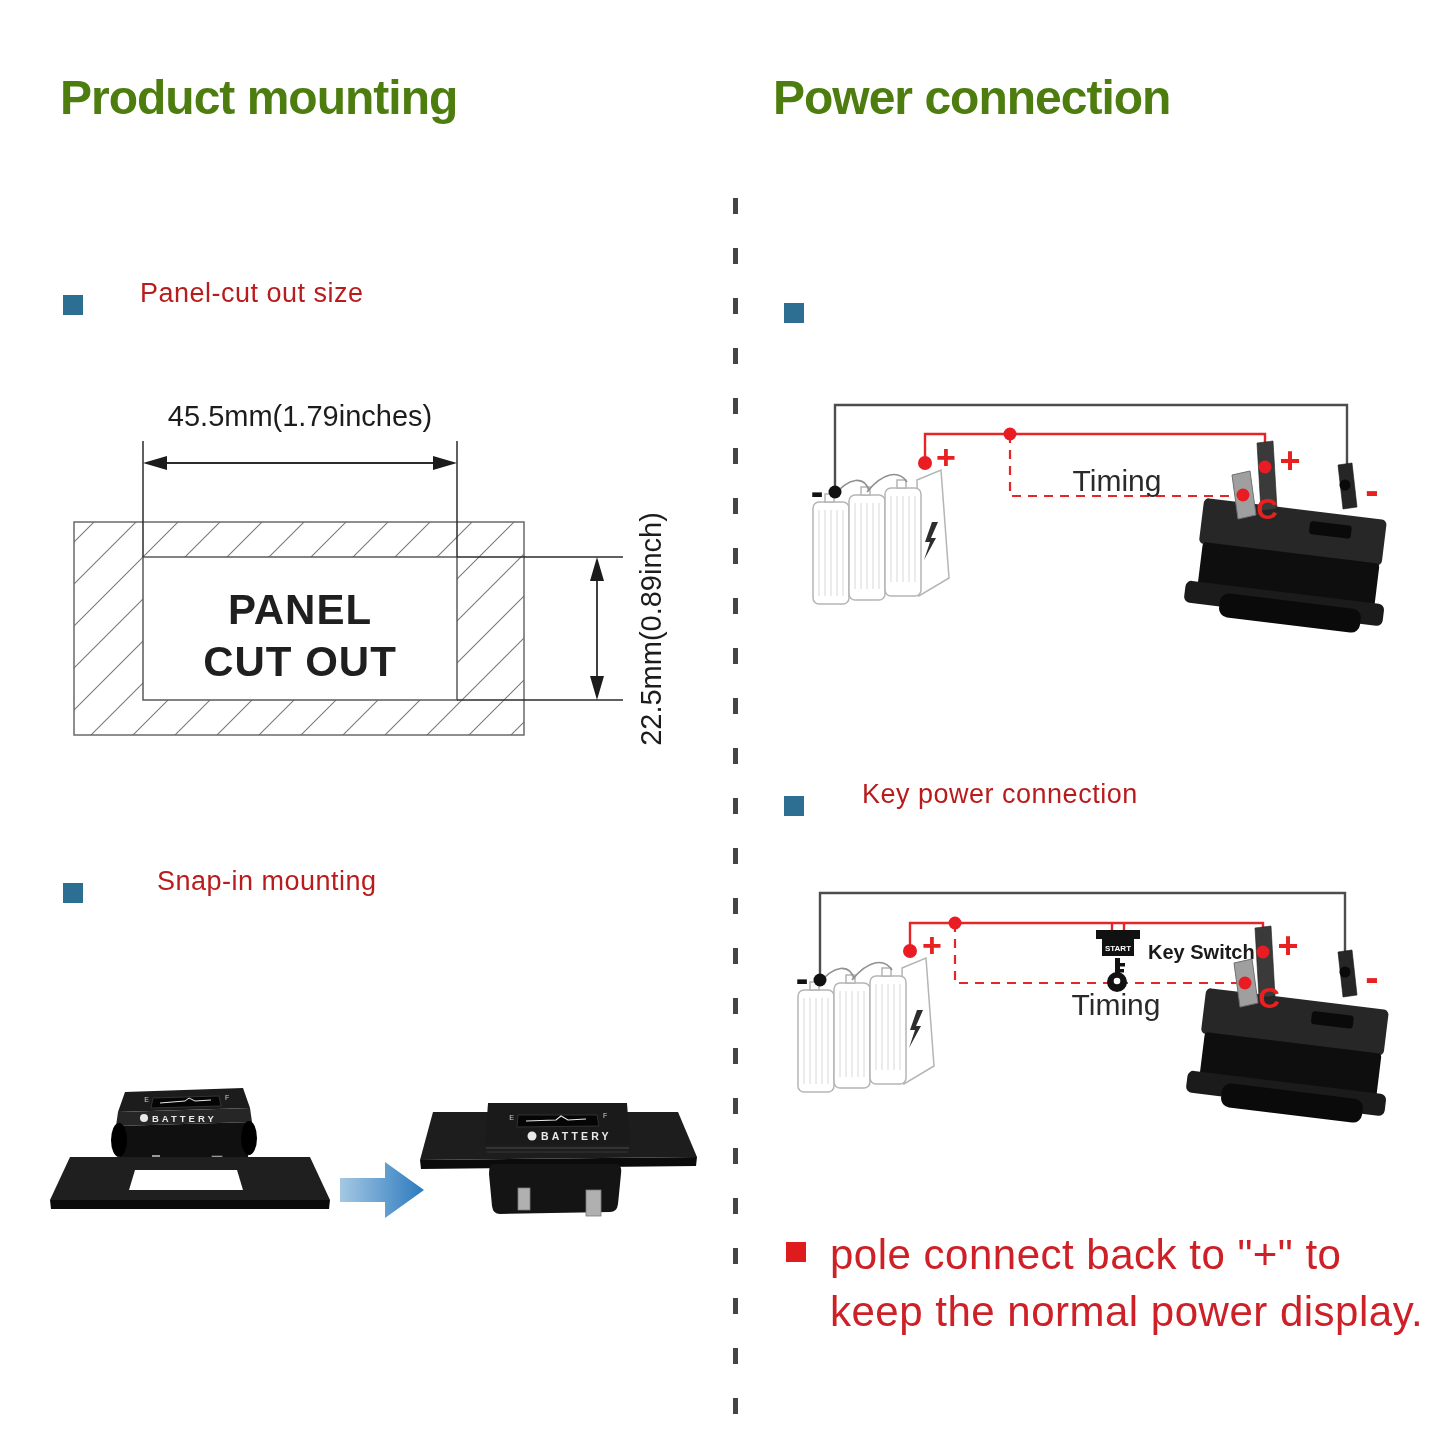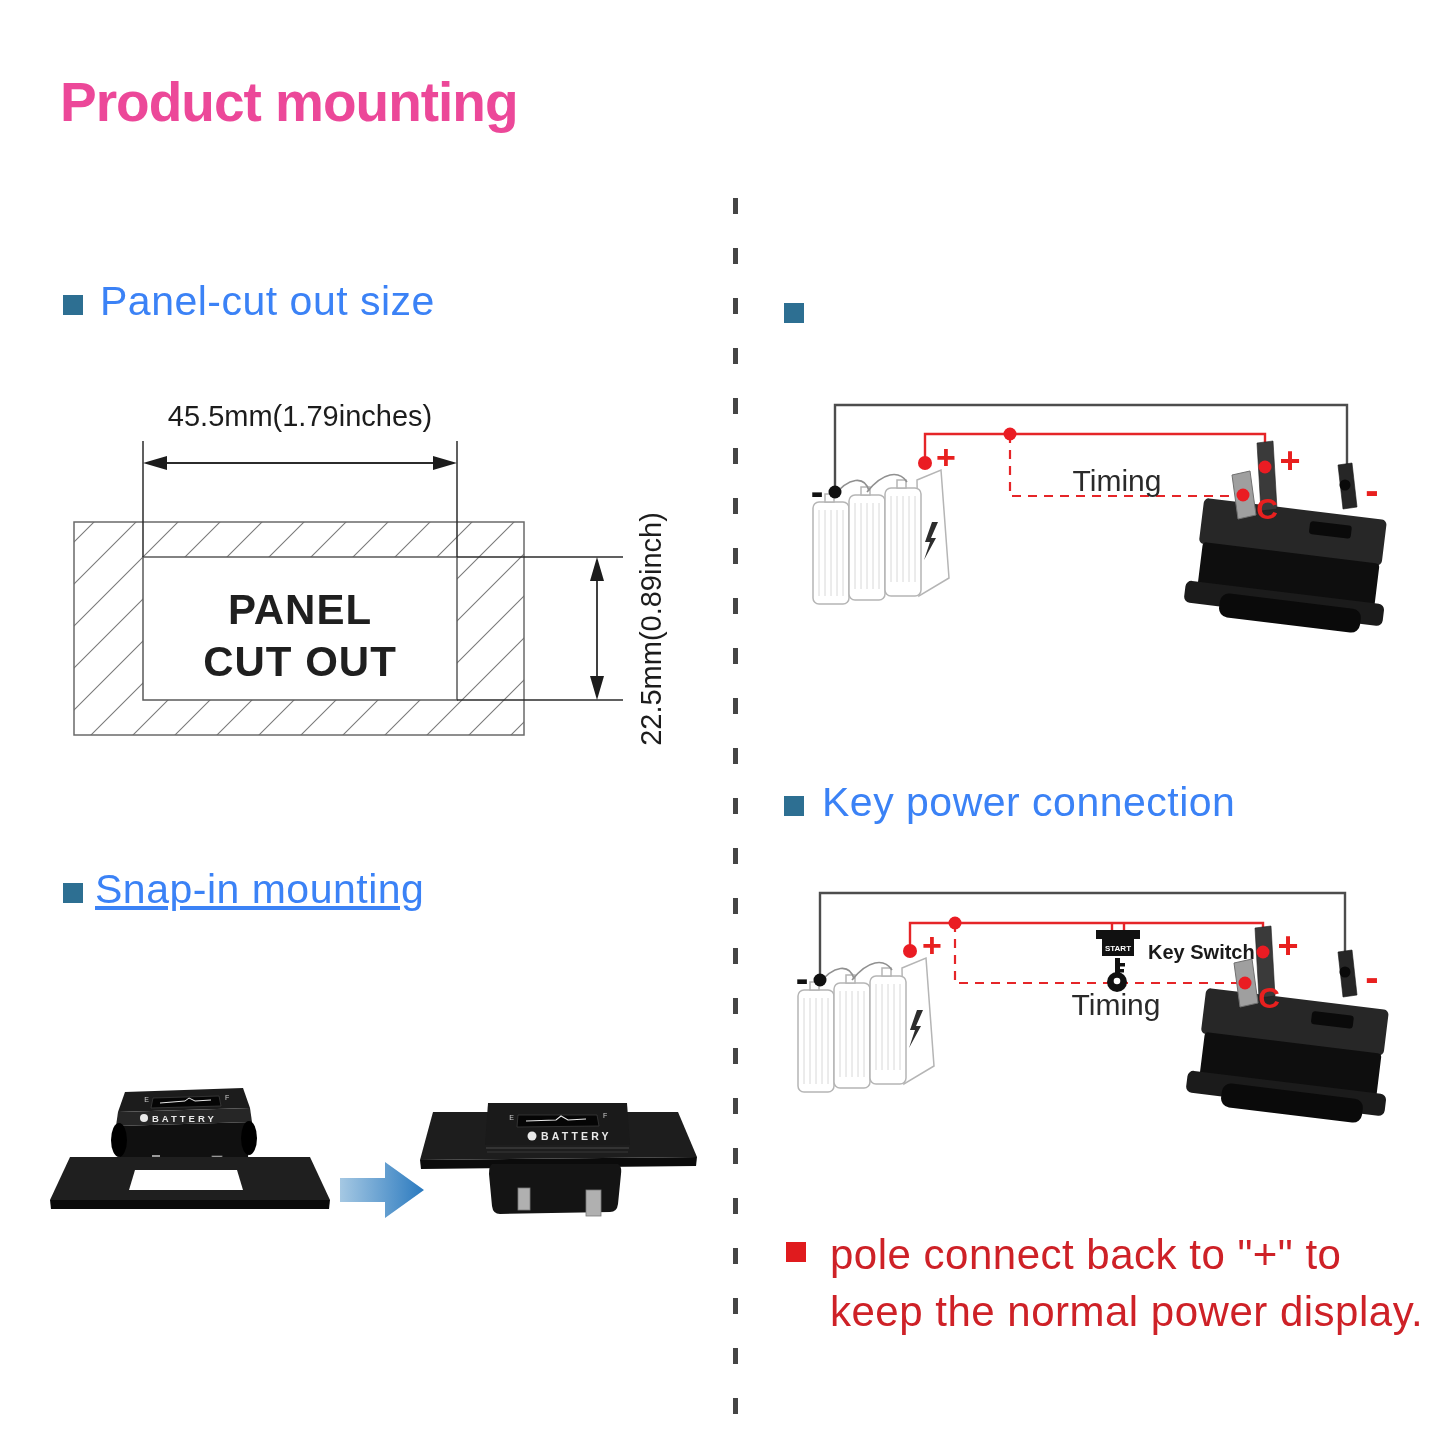--- a/index.html
+++ b/index.html
@@ -1,20 +1,20 @@
 <!DOCTYPE html>
 <html><head>
 <meta charset="utf-8">
 <style>
   html,body{margin:0;padding:0;background:#fff;}
   .canvas{position:relative;width:1445px;height:1445px;background:#ffffff;overflow:hidden;
           font-family:"Liberation Sans",sans-serif;color:#1a1a1a;}
   .abs{position:absolute;}
-  .col-title{font-size:55px;font-weight:700;letter-spacing:-1px;color:#ec4899;white-space:nowrap;}
-  .subhead{font-size:41px;font-weight:400;color:#3b82f6;white-space:nowrap;letter-spacing:0.5px;}
+  .col-title{font-size:48px;font-weight:700;letter-spacing:-1px;color:#4d7c0f;white-space:nowrap;}
+  .subhead{font-size:27px;font-weight:400;color:#b91c1c;white-space:nowrap;letter-spacing:0.5px;margin-left:40px;}
   .bullet{width:20px;height:20px;background:#2d6f92;}
   .bullet.red{background:#e01b1e;}
   .divider{width:0;border-left:2.5px dashed transparent;
            background:repeating-linear-gradient(180deg,#454545 0 16px,transparent 16px 50px);
            width:2.5px;}
   .note-text{font-size:42px;line-height:57px;color:#ce2127;letter-spacing:0.5px;}
   svg text{font-family:"Liberation Sans",sans-serif;}
   .dimtxt{font-size:29px;fill:#1c1c1c;}
   .paneltxt{font-size:42px;font-weight:700;fill:#1f1f1f;letter-spacing:1px;}
   .wire-red{stroke:#e52528;stroke-width:2.4;fill:none;}
@@ -61,21 +61,21 @@
 
     <line x1="402" y1="164" x2="568" y2="164" stroke="#2b2b2b" stroke-width="1.5"></line>
     <line x1="402" y1="307" x2="568" y2="307" stroke="#2b2b2b" stroke-width="1.5"></line>
     <line x1="542" y1="170" x2="542" y2="301" stroke="#2b2b2b" stroke-width="1.8"></line>
     <polygon points="542,164 535,188 549,188" fill="#1c1c1c"></polygon>
     <polygon points="542,307 535,283 549,283" fill="#1c1c1c"></polygon>
     <text class="dimtxt" transform="translate(606,236) rotate(-90)" text-anchor="middle">22.5mm(0.89inch)</text>
   </svg>
 
   <div class="abs bullet" style="left:63px;top:883px;"></div>
-  <div class="abs subhead" style="left:95px;top:866px;text-decoration:underline;">Snap-in mounting</div>
+  <div class="abs subhead" style="left:117px;top:866px;">Snap-in mounting</div>
 
   <svg class="abs" style="left:40px;top:1060px;" width="690" height="220" viewBox="0 0 690 220">
     <defs>
       <linearGradient id="arrowg" x1="0" y1="0" x2="1" y2="0">
         <stop offset="0" stop-color="#a5c8e3"></stop>
           <stop offset="1" stop-color="#2b7abf"></stop>
       </linearGradient>
     </defs>
 
     <g>
@@ -114,20 +114,21 @@
       <text x="501" y="80" font-size="10.5" font-weight="700" letter-spacing="3.2" fill="#e9e9e9">BATTERY</text>
       <line x1="446" y1="88" x2="589" y2="88" stroke="#333" stroke-width="2"></line>
       <line x1="447" y1="92" x2="588" y2="92" stroke="#2a2a2a" stroke-width="2"></line>
 
       <path d="M452,104 h126 q4,2 3,10 l-3,30 q-1,8 -8,8 l-110,2 q-7,0 -8,-8 l-3,-32 q0,-8 3,-10 z" fill="#141414"></path>
       <rect x="478" y="128" width="12" height="22" fill="#b0b0b0" stroke="#7b7b7b" stroke-width="0.8"></rect>
       <rect x="546" y="130" width="15" height="26" fill="#b0b0b0" stroke="#7b7b7b" stroke-width="0.8"></rect>
     </g>
   </svg>
 
+  <div class="abs col-title" style="left:773px;top:70px;">Power connection</div>
 
   <div class="abs bullet" style="left:784px;top:303px;"></div>
 
   <svg class="abs" style="left:780px;top:395px;" width="665" height="310" viewBox="0 0 665 310">
 
     <polyline class="wire-dark" points="55,97 55,10 567,10 567,93"></polyline>
     <polyline class="wire-red" points="145,68 145,39 485,39 485,72"></polyline>
     <polyline class="wire-dashed" points="230,39 230,101 463,101"></polyline>
     <text class="timing" x="337" y="96" text-anchor="middle">Timing</text>
 

